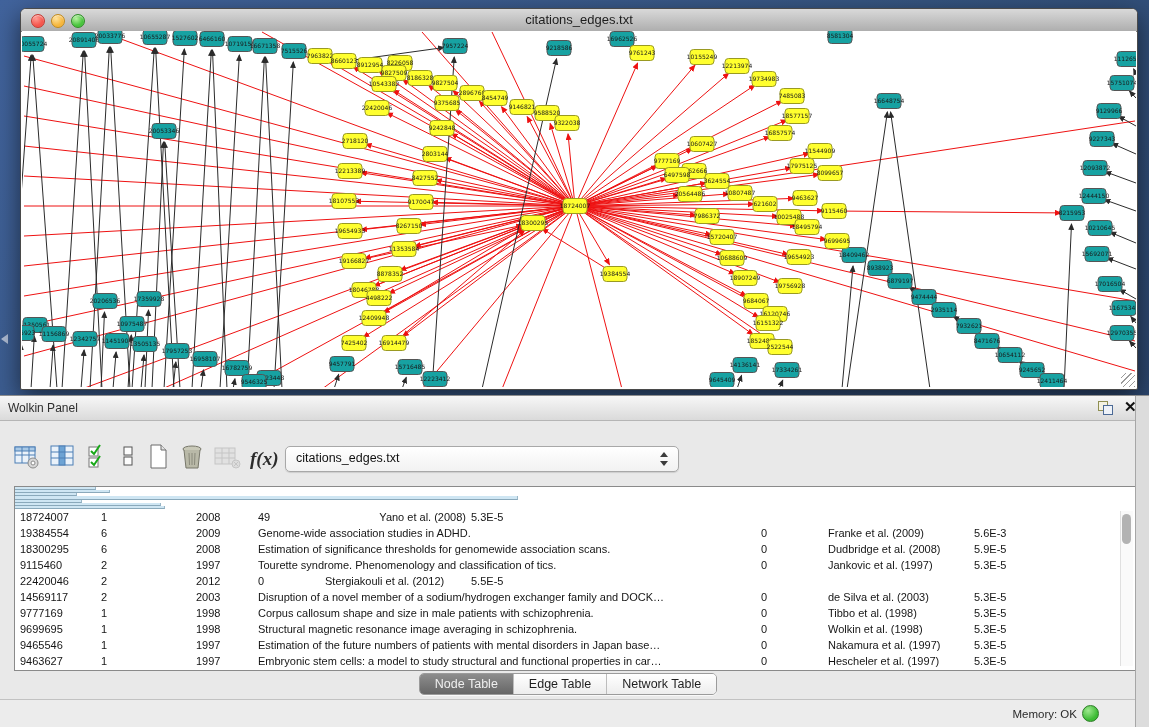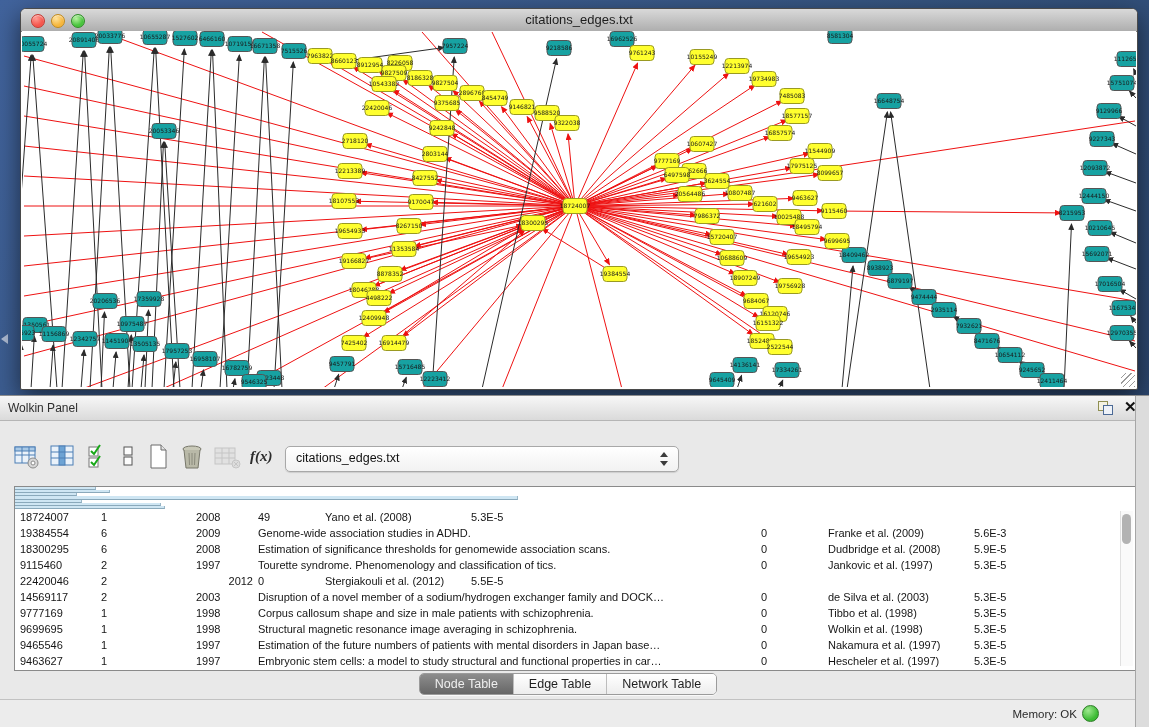--- a/index.html
+++ b/index.html
@@ -27,21 +27,21 @@
   .panel-gutter{position:absolute;right:0;top:0;width:13px;height:332px;background:#dcdcdc;border-left:1px solid #a6a6a6;}
   .panel-header{position:absolute;left:0;top:0;width:1149px;height:24px;
     background:linear-gradient(#f7f7f7,#dadada);border-bottom:1px solid #b5b5b5;}
   .panel-title{position:absolute;left:8px;top:5px;font-size:12px;color:#2e2e2e;}
   .float-ic{position:absolute;left:1098px;top:5px;width:15px;height:14px;cursor:pointer;}
   .float-ic .sq1{position:absolute;left:0;top:0;width:8px;height:8px;border:1px solid #8f8f52;background:#f4f2e2;}
   .float-ic .sq2{position:absolute;right:0;bottom:0;width:8px;height:8px;border:1px solid #4c6a96;background:#eef2f8;}
   .close-ic{position:absolute;left:1124px;top:2px;font-size:15px;font-weight:bold;color:#111;cursor:pointer;}
   .toolbar{position:absolute;left:0;top:44px;width:1149px;height:36px;}
   .tb-ic{position:absolute;top:4px;cursor:pointer;}
-  .fx{font-family:"Liberation Serif",serif;font-style:italic;font-weight:bold;font-size:15px;color:#2b2b2b;top:8px;text-align:center;}
+  .fx{font-family:"Liberation Serif",serif;font-style:italic;font-weight:bold;font-size:19px;color:#2b2b2b;top:8px;text-align:center;}
   .dropdown{position:absolute;left:285px;top:6px;width:392px;height:24px;background:linear-gradient(#ffffff,#f2f2f2);
     border:1px solid #a8a8a8;border-radius:5px;box-shadow:0 1px 1px rgba(0,0,0,.12);cursor:pointer;}
   .dd-text{position:absolute;left:10px;top:4px;font-size:12.5px;color:#111;}
   .dd-arrows{position:absolute;right:9px;top:4px;width:9px;height:16px;}
   .dd-arrows .up{position:absolute;top:1px;left:0;width:0;height:0;border-left:4px solid transparent;border-right:4px solid transparent;border-bottom:5px solid #3c3c3c;}
   .dd-arrows .dn{position:absolute;bottom:1px;left:0;width:0;height:0;border-left:4px solid transparent;border-right:4px solid transparent;border-top:5px solid #3c3c3c;}
   .grid-table{position:absolute;left:14px;top:90px;width:1120px;height:183px;background:#fff;border:1px solid #8a8a8a;}
   .thead{position:absolute;left:0;top:0;height:22px;display:flex;flex-direction:column;}
   .th{box-sizing:border-box;background:#cfe6f3;border-right:1px solid #9ab7c7;border-bottom:1px solid #8aa9bb;
     font-size:11px;color:#1b1b1b;text-align:center;line-height:21px;overflow:hidden;white-space:nowrap;cursor:pointer;}
@@ -829,21 +829,21 @@
         <div class="th" style="width: 67px;">△ out_de…</div>
         <div class="th" style="width: 146px;">short</div>
         <div class="th" style="width: 150px;">pathogen</div>
       </div>
     <div class="tbody" id="tbody">
         <div class="tr">
           <div class="td" style="width: 81px;">18724007</div>
           <div class="td" style="width: 95px;">1</div>
           <div class="td" style="width: 62px;">2008</div>
           <div class="td" style="width: 67px;">49</div>
-          <div class="td" style="width: 146px;">Yano et al. (2008)</div>
+          <div class="td" style="width: 146px; text-align: right;">Yano et al. (2008)</div>
           <div class="td" style="width: 150px;">5.3E-5</div>
         </div>
         <div class="tr">
           <div class="td" style="width: 81px;">19384554</div>
           <div class="td" style="width: 95px;">6</div>
           <div class="td" style="width: 62px;">2009</div>
           <div class="td" style="width: 503px;">Genome-wide association studies in ADHD.</div>
           <div class="td" style="width: 67px;">0</div>
           <div class="td" style="width: 146px;">Franke et al. (2009)</div>
           <div class="td" style="width: 150px;">5.6E-3</div>
@@ -862,21 +862,21 @@
           <div class="td" style="width: 95px;">2</div>
           <div class="td" style="width: 62px;">1997</div>
           <div class="td" style="width: 503px;">Tourette syndrome. Phenomenology and classification of tics.</div>
           <div class="td" style="width: 67px;">0</div>
           <div class="td" style="width: 146px;">Jankovic et al. (1997)</div>
           <div class="td" style="width: 150px;">5.3E-5</div>
         </div>
         <div class="tr">
           <div class="td" style="width: 81px;">22420046</div>
           <div class="td" style="width: 95px;">2</div>
-          <div class="td" style="width: 62px; text-align: right;">2012</div>
+          <div class="td" style="width: 62px;">2012</div>
           <div class="td" style="width: 67px;">0</div>
           <div class="td" style="width: 146px;">Stergiakouli et al. (2012)</div>
           <div class="td" style="width: 150px;">5.5E-5</div>
         </div>
         <div class="tr">
           <div class="td" style="width: 81px;">14569117</div>
           <div class="td" style="width: 95px;">2</div>
           <div class="td" style="width: 62px;">2003</div>
           <div class="td" style="width: 503px;">Disruption of a novel member of a sodium/hydrogen exchanger family and DOCK…</div>
           <div class="td" style="width: 67px;">0</div>

